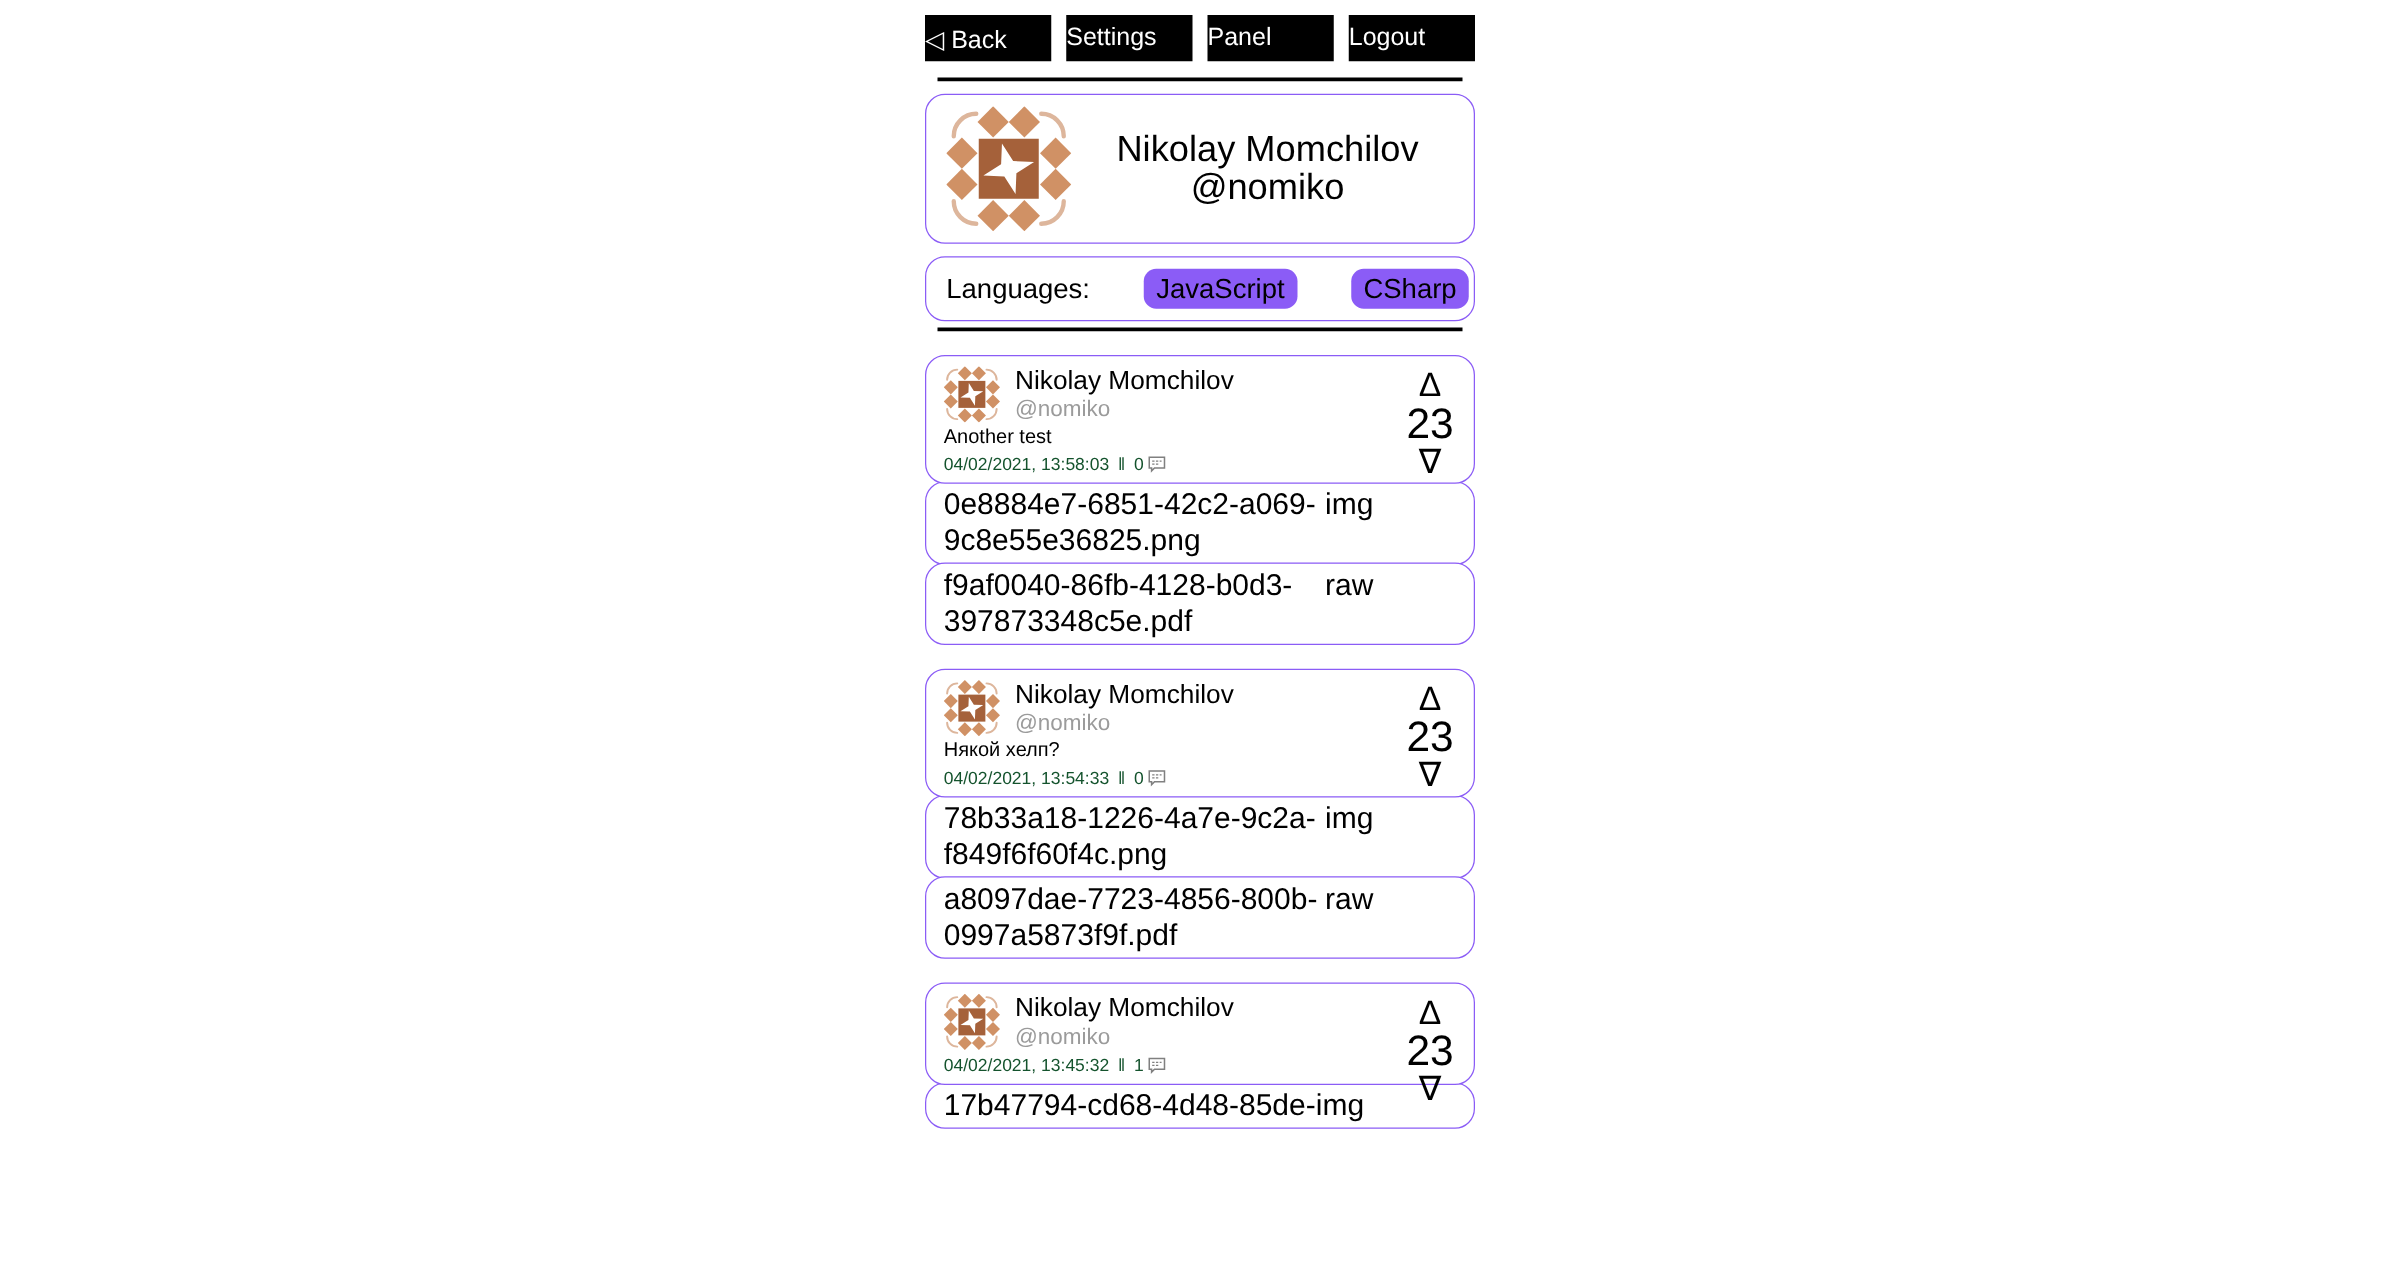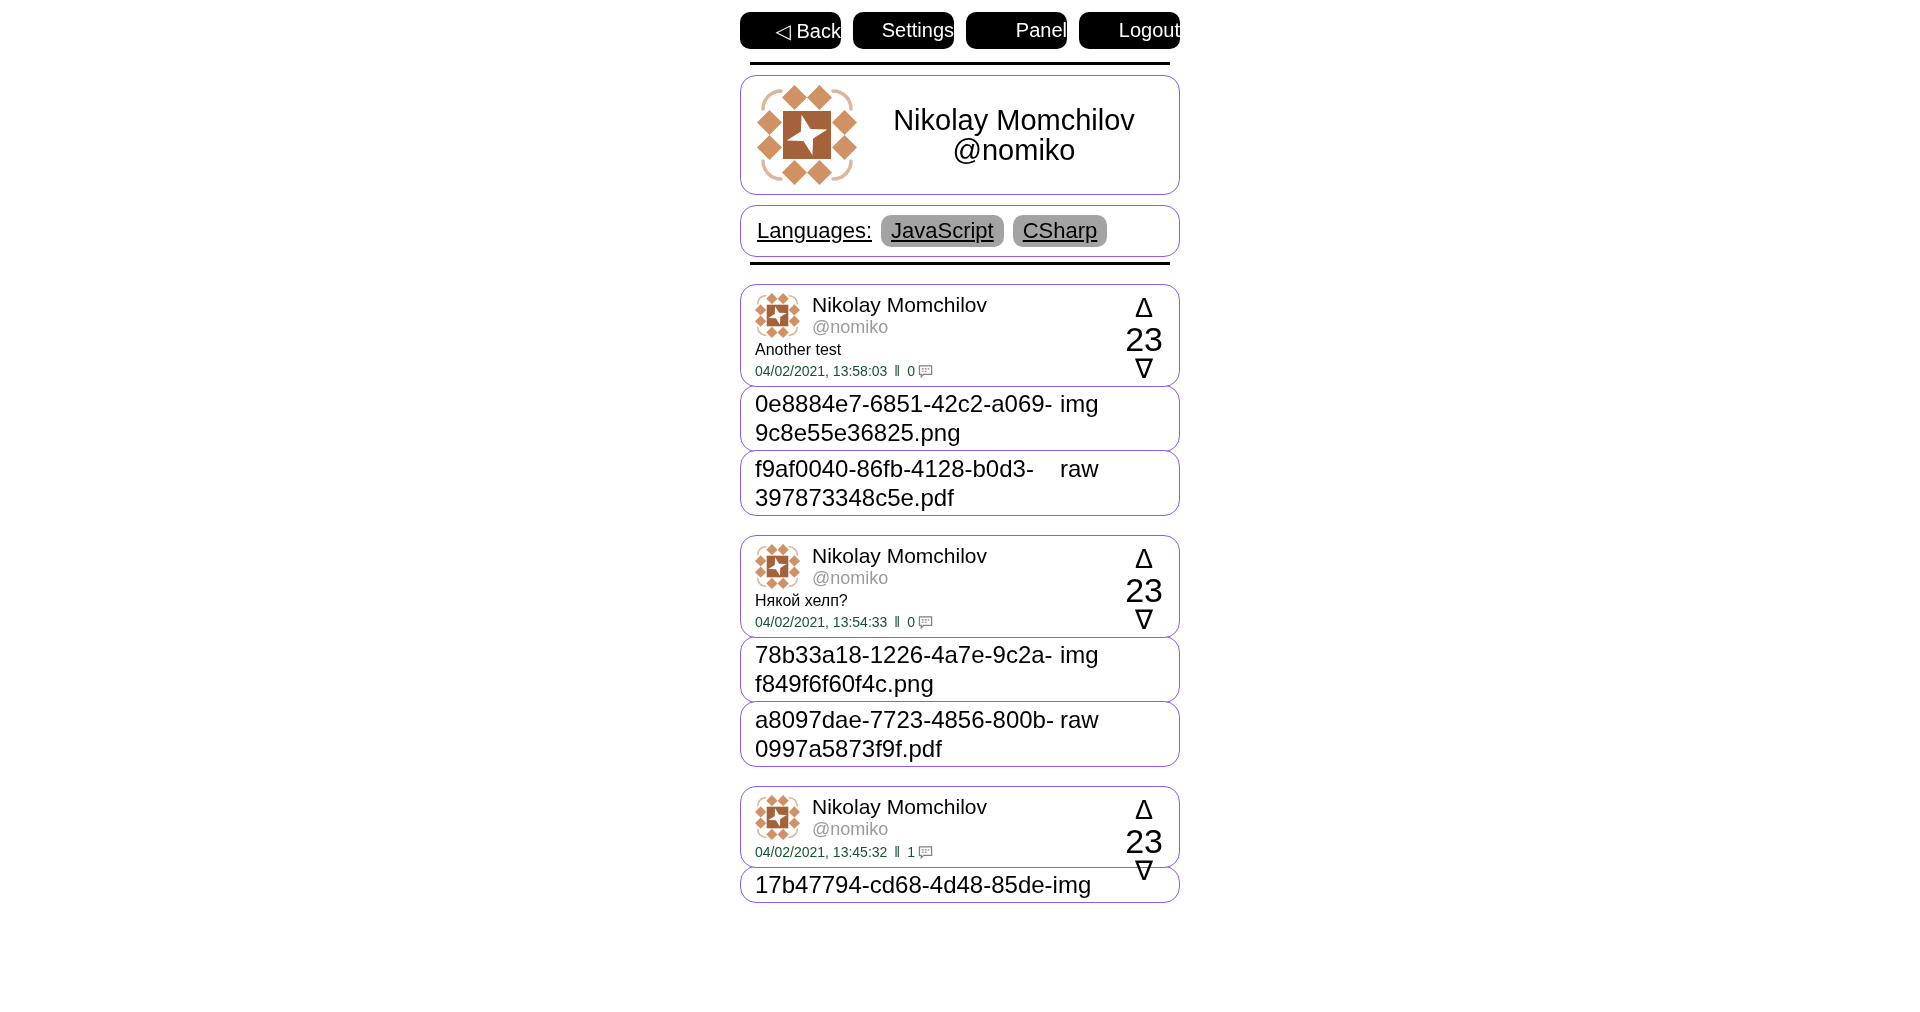--- a/index.html
+++ b/index.html
@@ -8,39 +8,39 @@
     width: 1920px; height: 1012px; overflow: hidden;
     background: #ffffff; color: #000;
     font-family: "Liberation Sans", sans-serif;
   }
   .page { width: 440px; margin: 0 auto; padding-top: 12px; }
 
   
   .topnav { display: flex; gap: 12px; }
   .nav-btn {
     flex: 1; background: #000; color: #fff; border: none;
-    border-radius: 10px; font-size: 20px; padding: 7px 0; height: 37px;
+    border-radius: 0; font-size: 20px; padding: 7px 0; height: 37px;
     font-family: "Liberation Sans", sans-serif; cursor: pointer;
-    text-align: right; white-space: nowrap;
+    text-align: left; white-space: nowrap;
   }
 
   .divider { border: none; border-top: 3px solid #000; margin: 13px 10px 10px; }
   .divider.tight { margin-top: 5px; margin-bottom: 0; }
 
   .card { border: 1px solid #8b5cf6; border-radius: 16px; background: #fff; }
 
   
   .profile-card { display: flex; align-items: center; gap: 8px; padding: 9px 16px; }
   .avatar { display: inline-block; line-height: 0; }
   .avatar-lg svg { width: 100px; height: 100px; }
   .avatar-sm svg { width: 45px; height: 45px; }
   .profile-names { flex: 1; text-align: center; font-size: 29px; line-height: 1.05; }
 
-  .info-card { margin-top: 10px; padding: 9px 16px; font-size: 22px; display: flex; align-items: center; gap: 9px; text-decoration: underline; }
-  .tag { background: #a3a3a3; border-radius: 10px; padding: 3px 10px; }
+  .info-card { margin-top: 10px; padding: 9px 16px; font-size: 22px; display: flex; align-items: center; gap: 9px; }
+  .tag { background: #8b5cf6; border-radius: 10px; padding: 3px 10px; margin-left: 34px; }
 
   
   .post-group { margin-top: 19px; }
   .post-card { position: relative; padding: 8px 14px 7px; }
   .post-header { display: flex; gap: 12px; align-items: flex-start; }
   .post-author { font-size: 21px; line-height: 1.15; }
   .post-handle { font-size: 18px; color: #9b9b9b; line-height: 1.15; }
   .post-title { font-size: 16px; margin-top: 3px; }
   .post-meta { margin-top: 4px; font-size: 14px; color: #14532d; display: flex; align-items: center; gap: 7px; }
   .meta-sep { font-size: 14px; }

